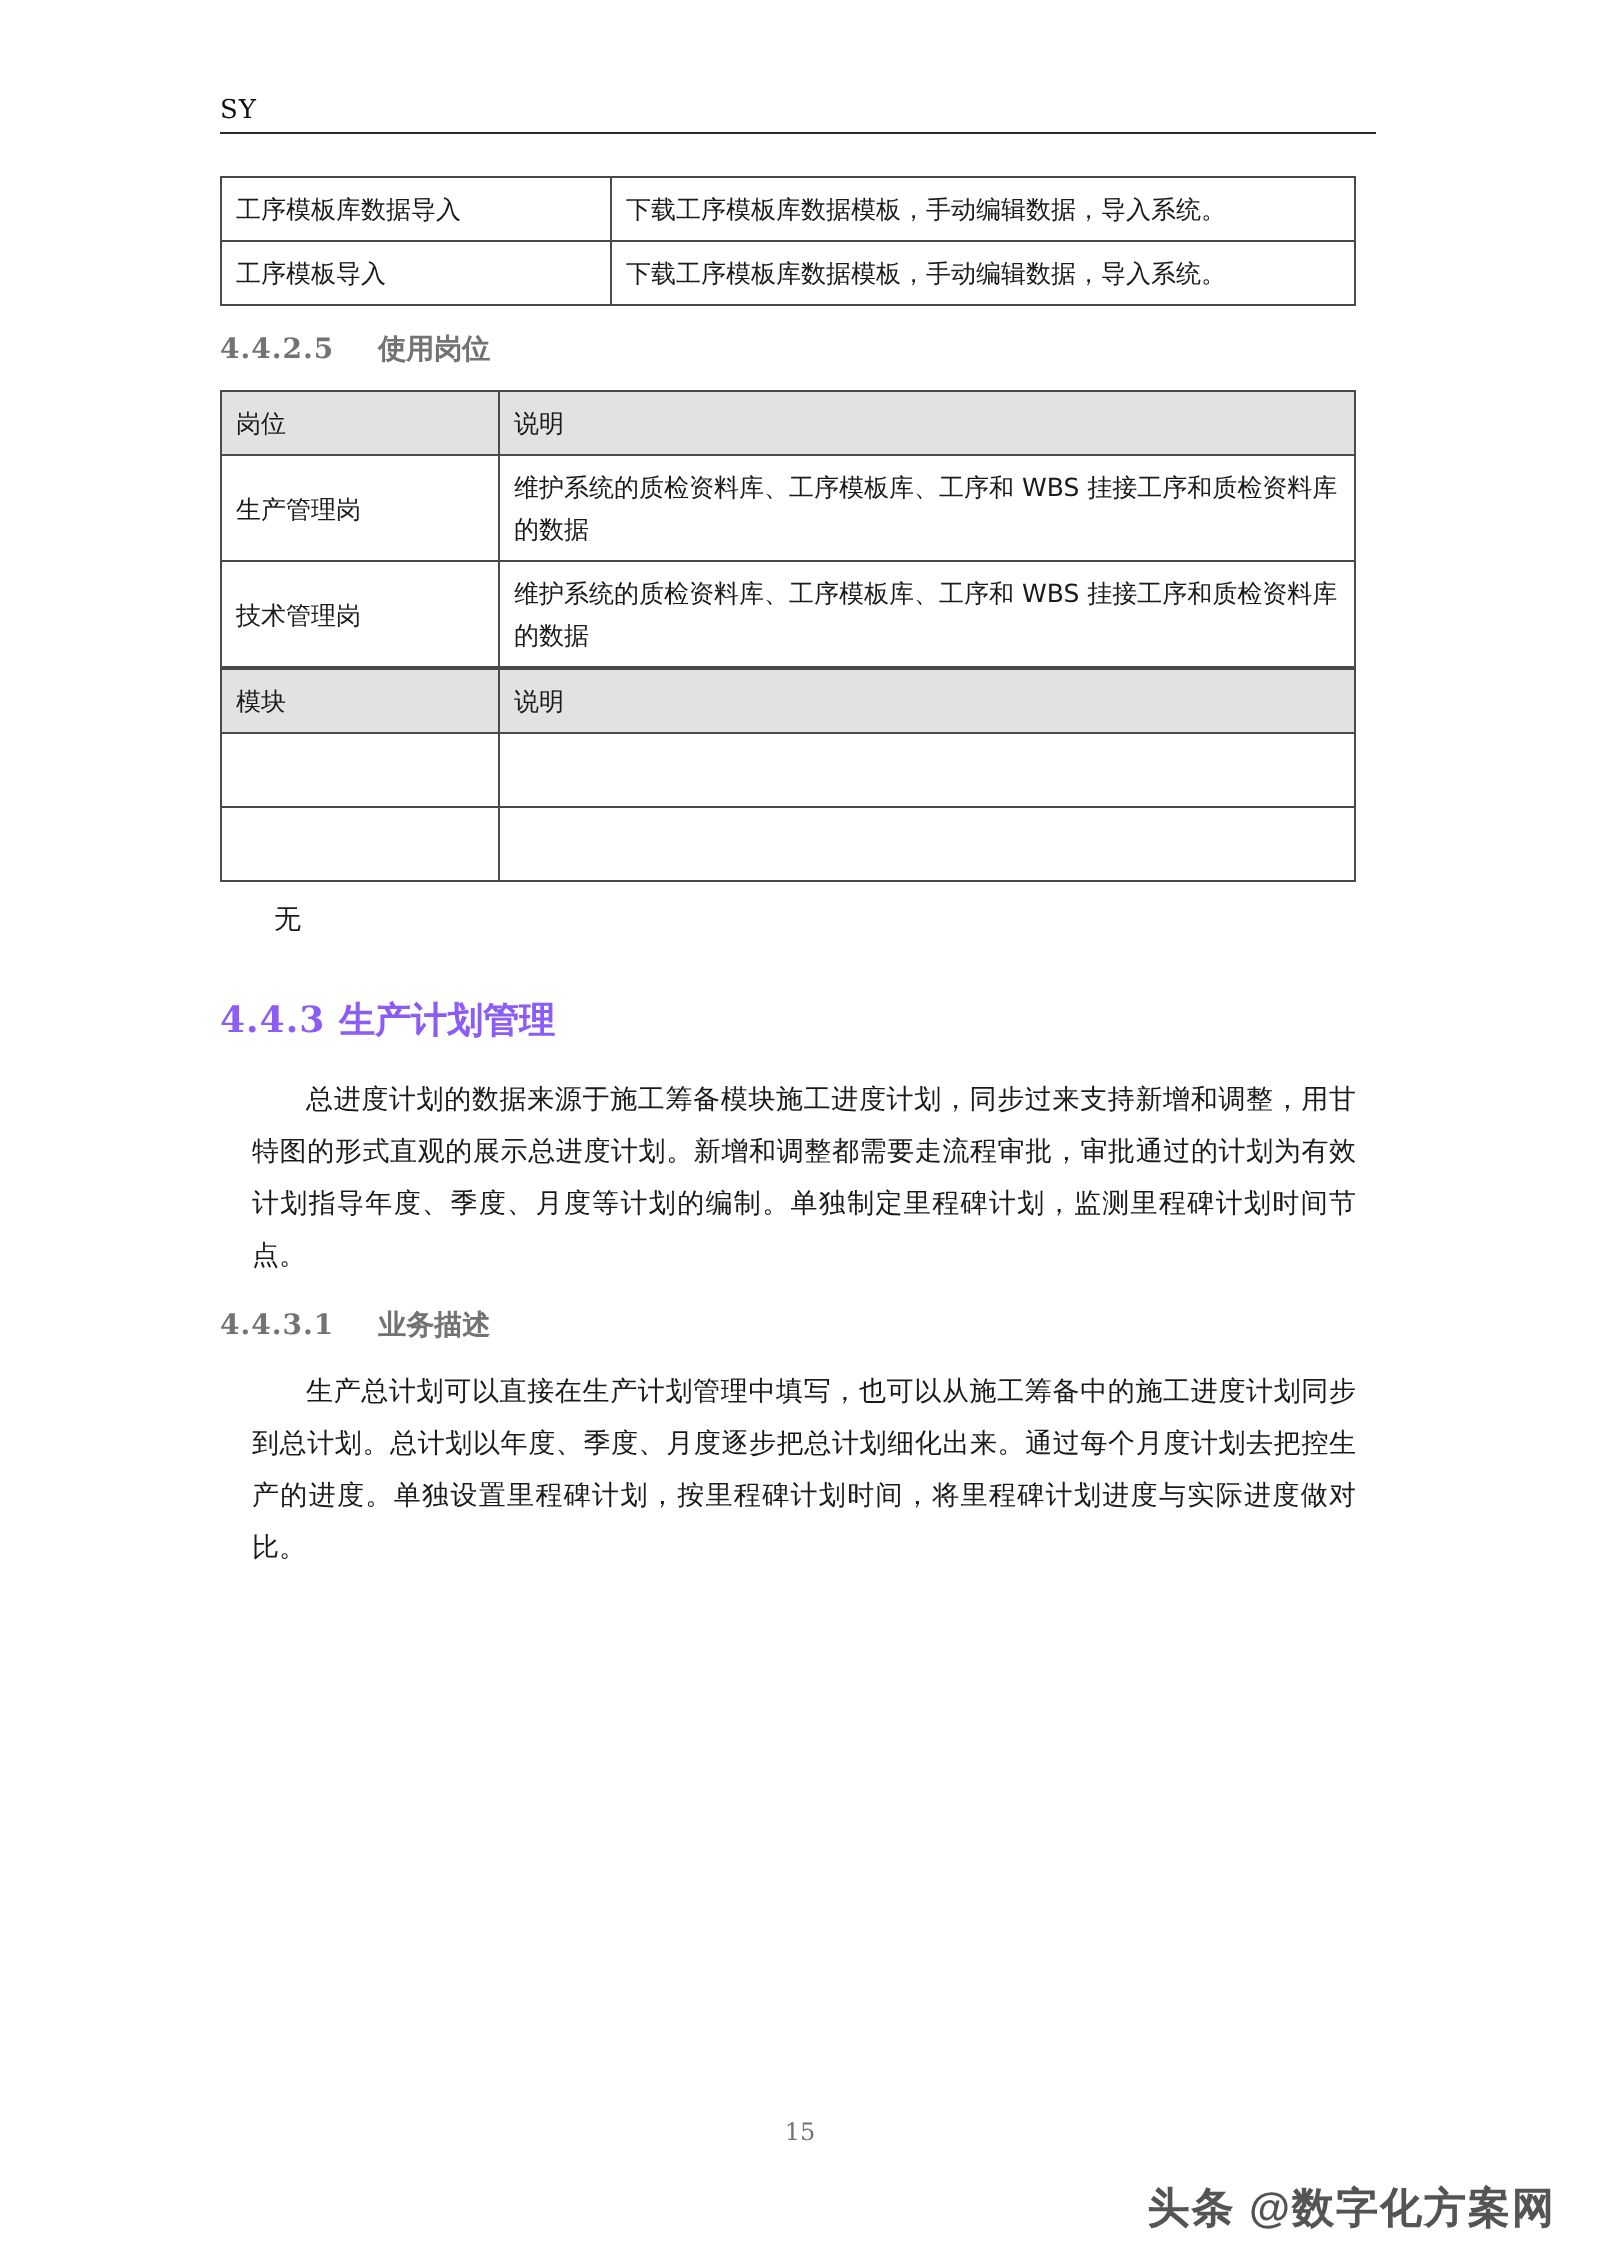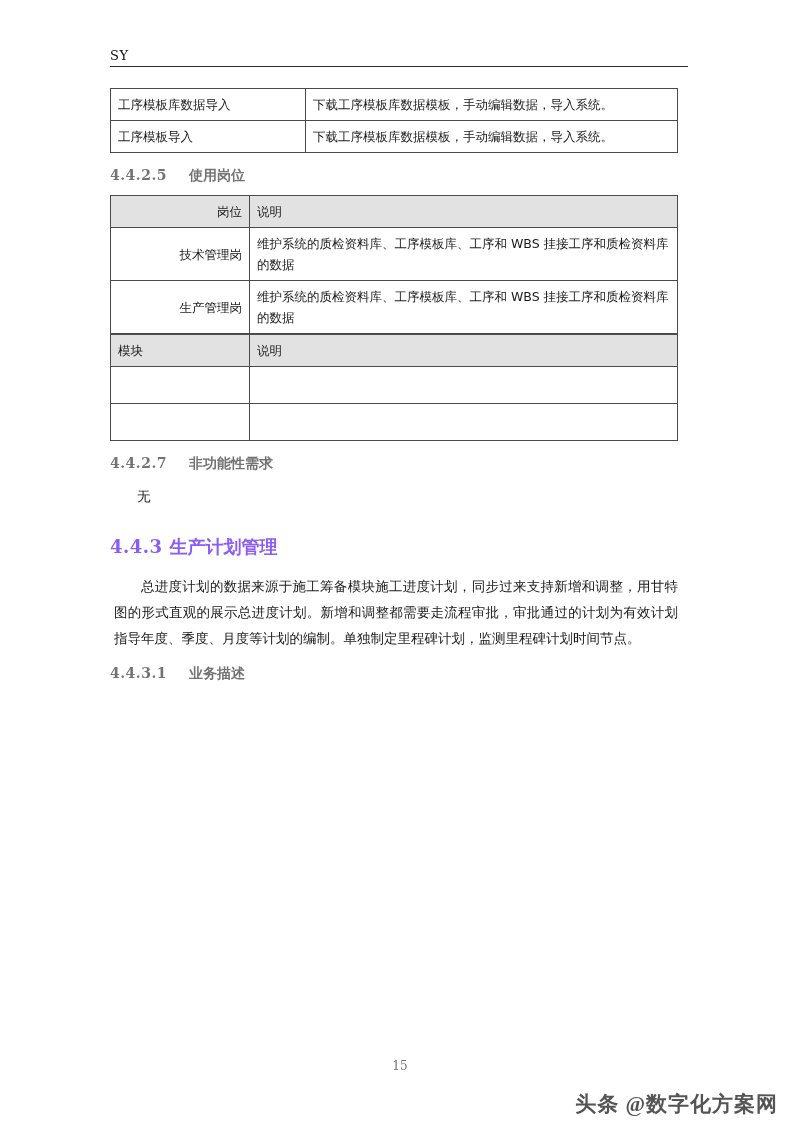--- a/index.html
+++ b/index.html
@@ -67,21 +67,21 @@
     text-align: left;
     font-weight: normal;
     color: #1a1a1a;
     background: #ffffff;
   }
   table.doc-table th {
     background: #e2e2e2;
     color: #1a1a1a;
   }
   .tbl-import td:first-child { width: 180px; }
-  .tbl-post th:first-child, .tbl-post td:first-child { width: 124px; text-align: right; }
+  .tbl-post th:first-child, .tbl-post td:first-child { width: 124px; }
   .tbl-module th:first-child, .tbl-module td:first-child { width: 124px; }
   .tbl-module td { height: 26px; }
   .cell-multiline { line-height: 22px; }
 
   
   h3.h-sub {
     font-family: "DejaVu Sans", "Liberation Sans", sans-serif;
     font-size: 14px;
     font-weight: bold;
     color: #737373;
@@ -109,21 +109,21 @@
     letter-spacing: 0.5px;
     margin-right: 7px;
   }
 
   
   p.body-text {
     font-family: "DejaVu Serif", "Liberation Serif", serif;
     font-size: 13.5px;
     line-height: 26px;
     color: #1a1a1a;
-    margin: 0 0 8px 4px;
+    margin: 0 0 8px 16px;
     text-align: justify;
     text-justify: inter-ideograph;
     text-indent: 2em;
   }
   p.short-note {
     font-family: "DejaVu Serif", "Liberation Serif", serif;
     font-size: 13.5px;
     line-height: 26px;
     color: #1a1a1a;
     margin: 6px 0 6px 0;
@@ -138,21 +138,21 @@
     top: 1059px;
     text-align: center;
     font-family: "DejaVu Serif", "Liberation Serif", serif;
     font-size: 12px;
     color: #737373;
   }
   .watermark {
     position: absolute;
     right: 22px;
     top: 1090px;
-    font-family: Liberation Serif, serif;
+    font-family: Liberation Sans, sans-serif;
     font-size: 21px;
     font-weight: bold;
     color: #3d3d3d;
     letter-spacing: 1px;
     white-space: nowrap;
     opacity: 0.88;
   }
 </style>
 </head>
 <body>
@@ -185,27 +185,27 @@
 
     <table class="doc-table tbl-post">
       <thead>
         <tr>
           <th>岗位</th>
           <th>说明</th>
         </tr>
       </thead>
       <tbody>
         <tr>
+          <td>生产管理岗</td>
+          <td class="cell-multiline">维护系统的质检资料库、工序模板库、工序和 WBS 挂接工序和质检资料库的数据</td>
+        </tr>
+        <tr>
           <td>技术管理岗</td>
           <td class="cell-multiline">维护系统的质检资料库、工序模板库、工序和 WBS 挂接工序和质检资料库的数据</td>
         </tr>
-        <tr>
-          <td>生产管理岗</td>
-          <td class="cell-multiline">维护系统的质检资料库、工序模板库、工序和 WBS 挂接工序和质检资料库的数据</td>
-        </tr>
       </tbody>
     </table>
 
 
     <table class="doc-table tbl-module">
       <thead>
         <tr>
           <th>模块</th>
           <th>说明</th>
         </tr>
@@ -215,33 +215,31 @@
           <td>&nbsp;</td>
           <td>&nbsp;</td>
         </tr>
         <tr>
           <td>&nbsp;</td>
           <td>&nbsp;</td>
         </tr>
       </tbody>
     </table>
 
-    <h3 class="h-sub">
-      <span class="num">4.4.2.7</span><span>非功能性需求</span>
-    </h3>
     <p class="short-note">无</p>
 
     <h2 class="h-main">
       <span class="num">4.4.3</span><span>生产计划管理</span>
     </h2>
     <p class="body-text">总进度计划的数据来源于施工筹备模块施工进度计划，同步过来支持新增和调整，用甘特图的形式直观的展示总进度计划。新增和调整都需要走流程审批，审批通过的计划为有效计划指导年度、季度、月度等计划的编制。单独制定里程碑计划，监测里程碑计划时间节点。</p>
 
     <h3 class="h-sub">
       <span class="num">4.4.3.1</span><span>业务描述</span>
     </h3>
+    <p class="body-text">生产总计划可以直接在生产计划管理中填写，也可以从施工筹备中的施工进度计划同步到总计划。总计划以年度、季度、月度逐步把总计划细化出来。通过每个月度计划去把控生产的进度。单独设置里程碑计划，按里程碑计划时间，将里程碑计划进度与实际进度做对比。</p>
 
   </div>
 
   <div class="page-number">15</div>
 
   <div class="watermark">头条 @数字化方案网</div>
 
 </div>
 
 </body></html>

